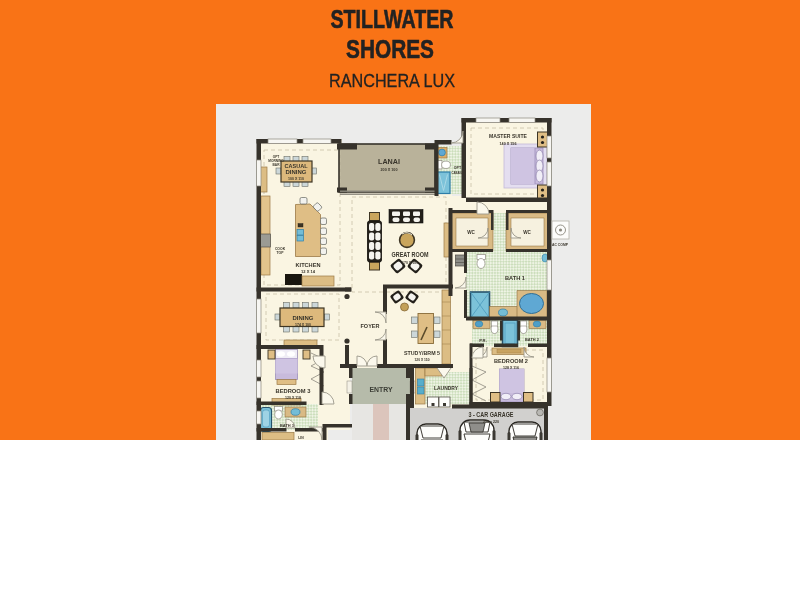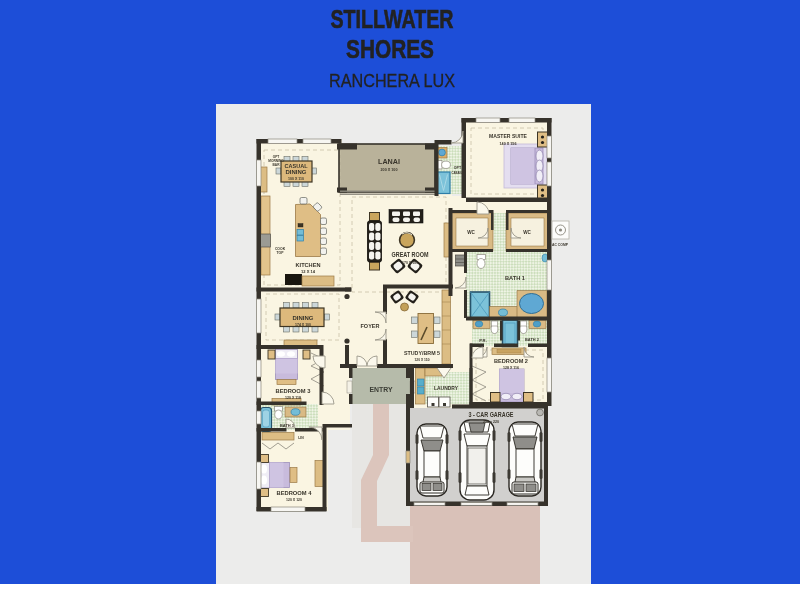--- a/index.html
+++ b/index.html
@@ -1,16 +1,16 @@
 <!DOCTYPE html>
 <html><head>
 <meta charset="utf-8">
 <style>
 html,body{margin:0;padding:0;background:#ffffff;}
-#page{width:800px;height:584px;position:relative;overflow:hidden;background:#1d4ed8;text-decoration:underline;}
+#page{width:800px;height:440px;position:relative;overflow:hidden;background:#f97316;text-decoration:underline;}
 svg{display:block;}
 text{font-family:"Liberation Sans", sans-serif;}
 </style>
 </head>
 <body>
 <div id="page">
 <svg width="800" height="600" viewBox="0 0 800 600">
 <defs>
 <pattern id="tile" width="4" height="4" patternUnits="userSpaceOnUse" patternTransform="rotate(45)">
 <rect width="4" height="4" fill="#eff4e5"></rect>

